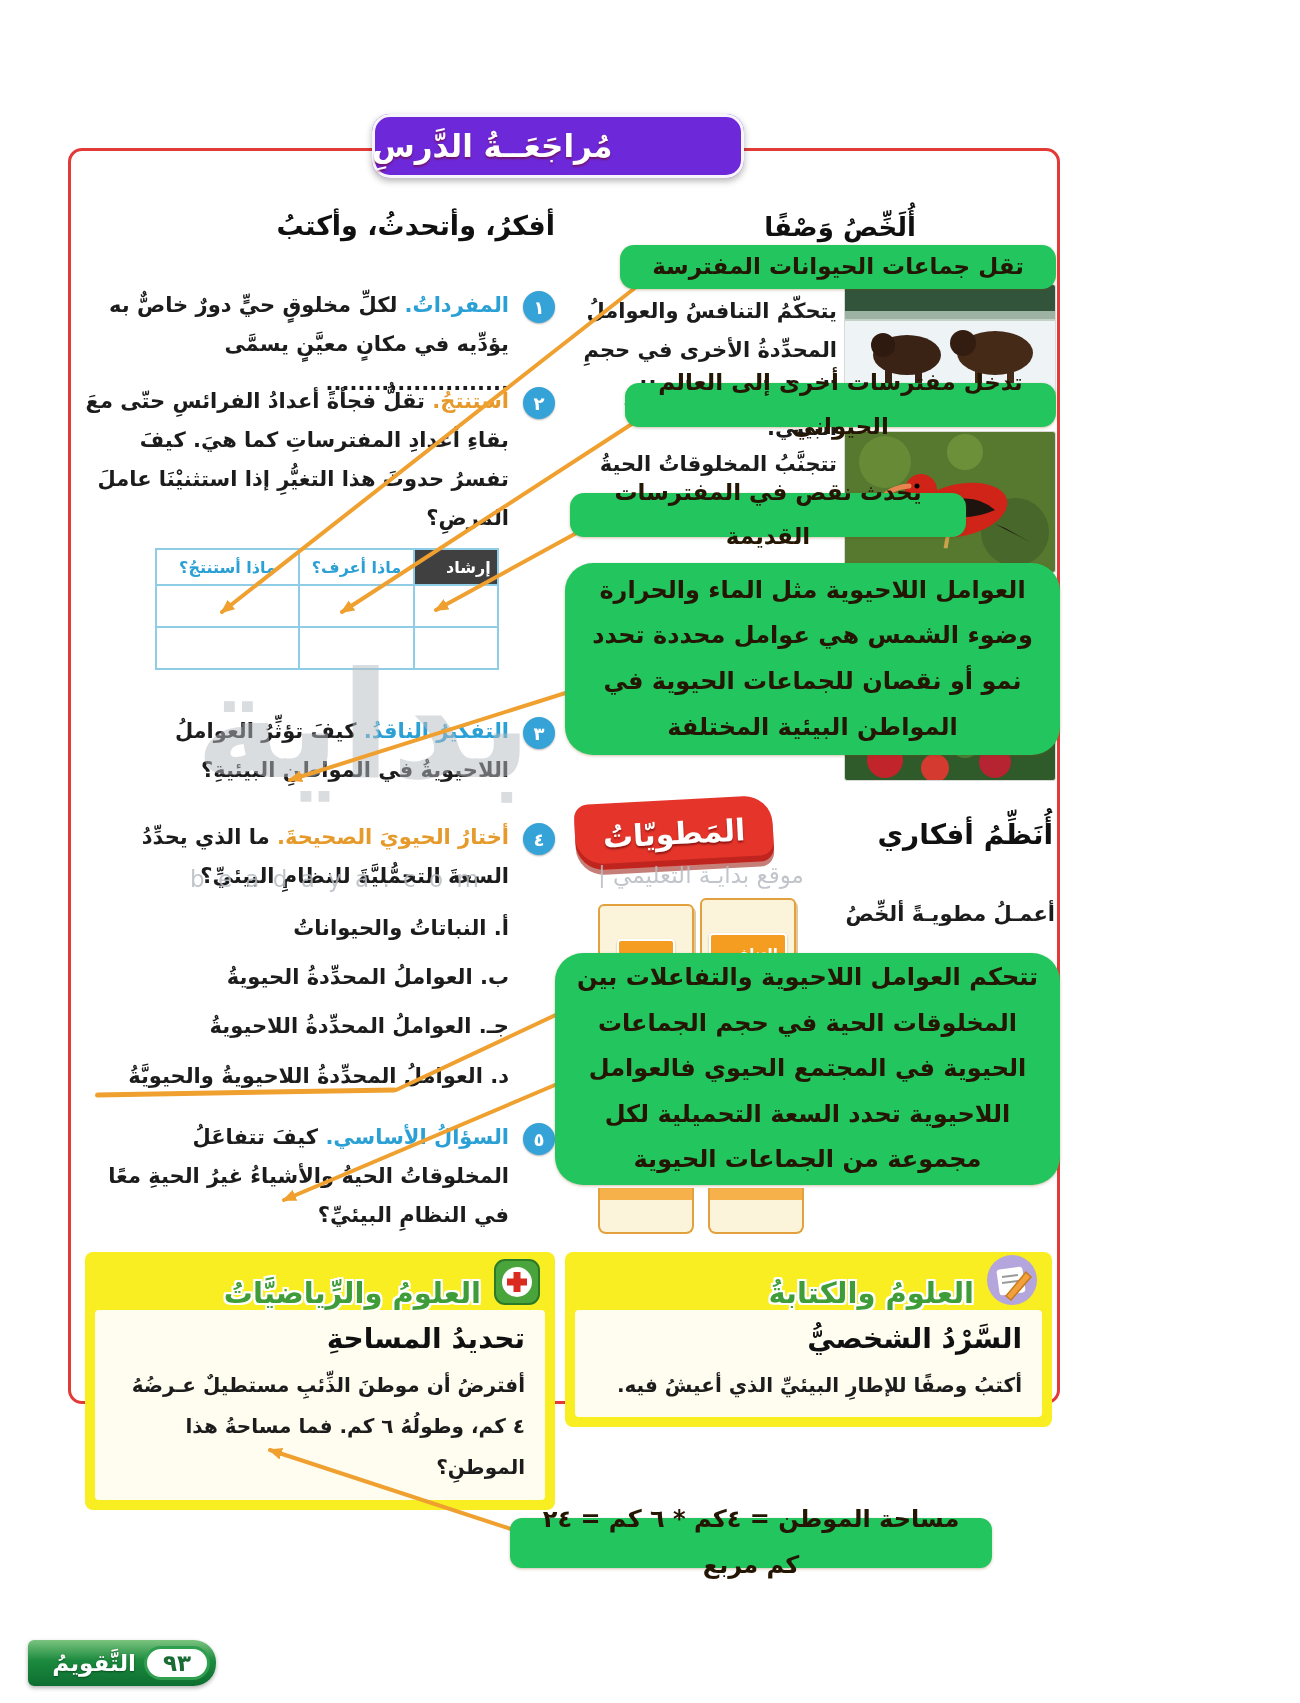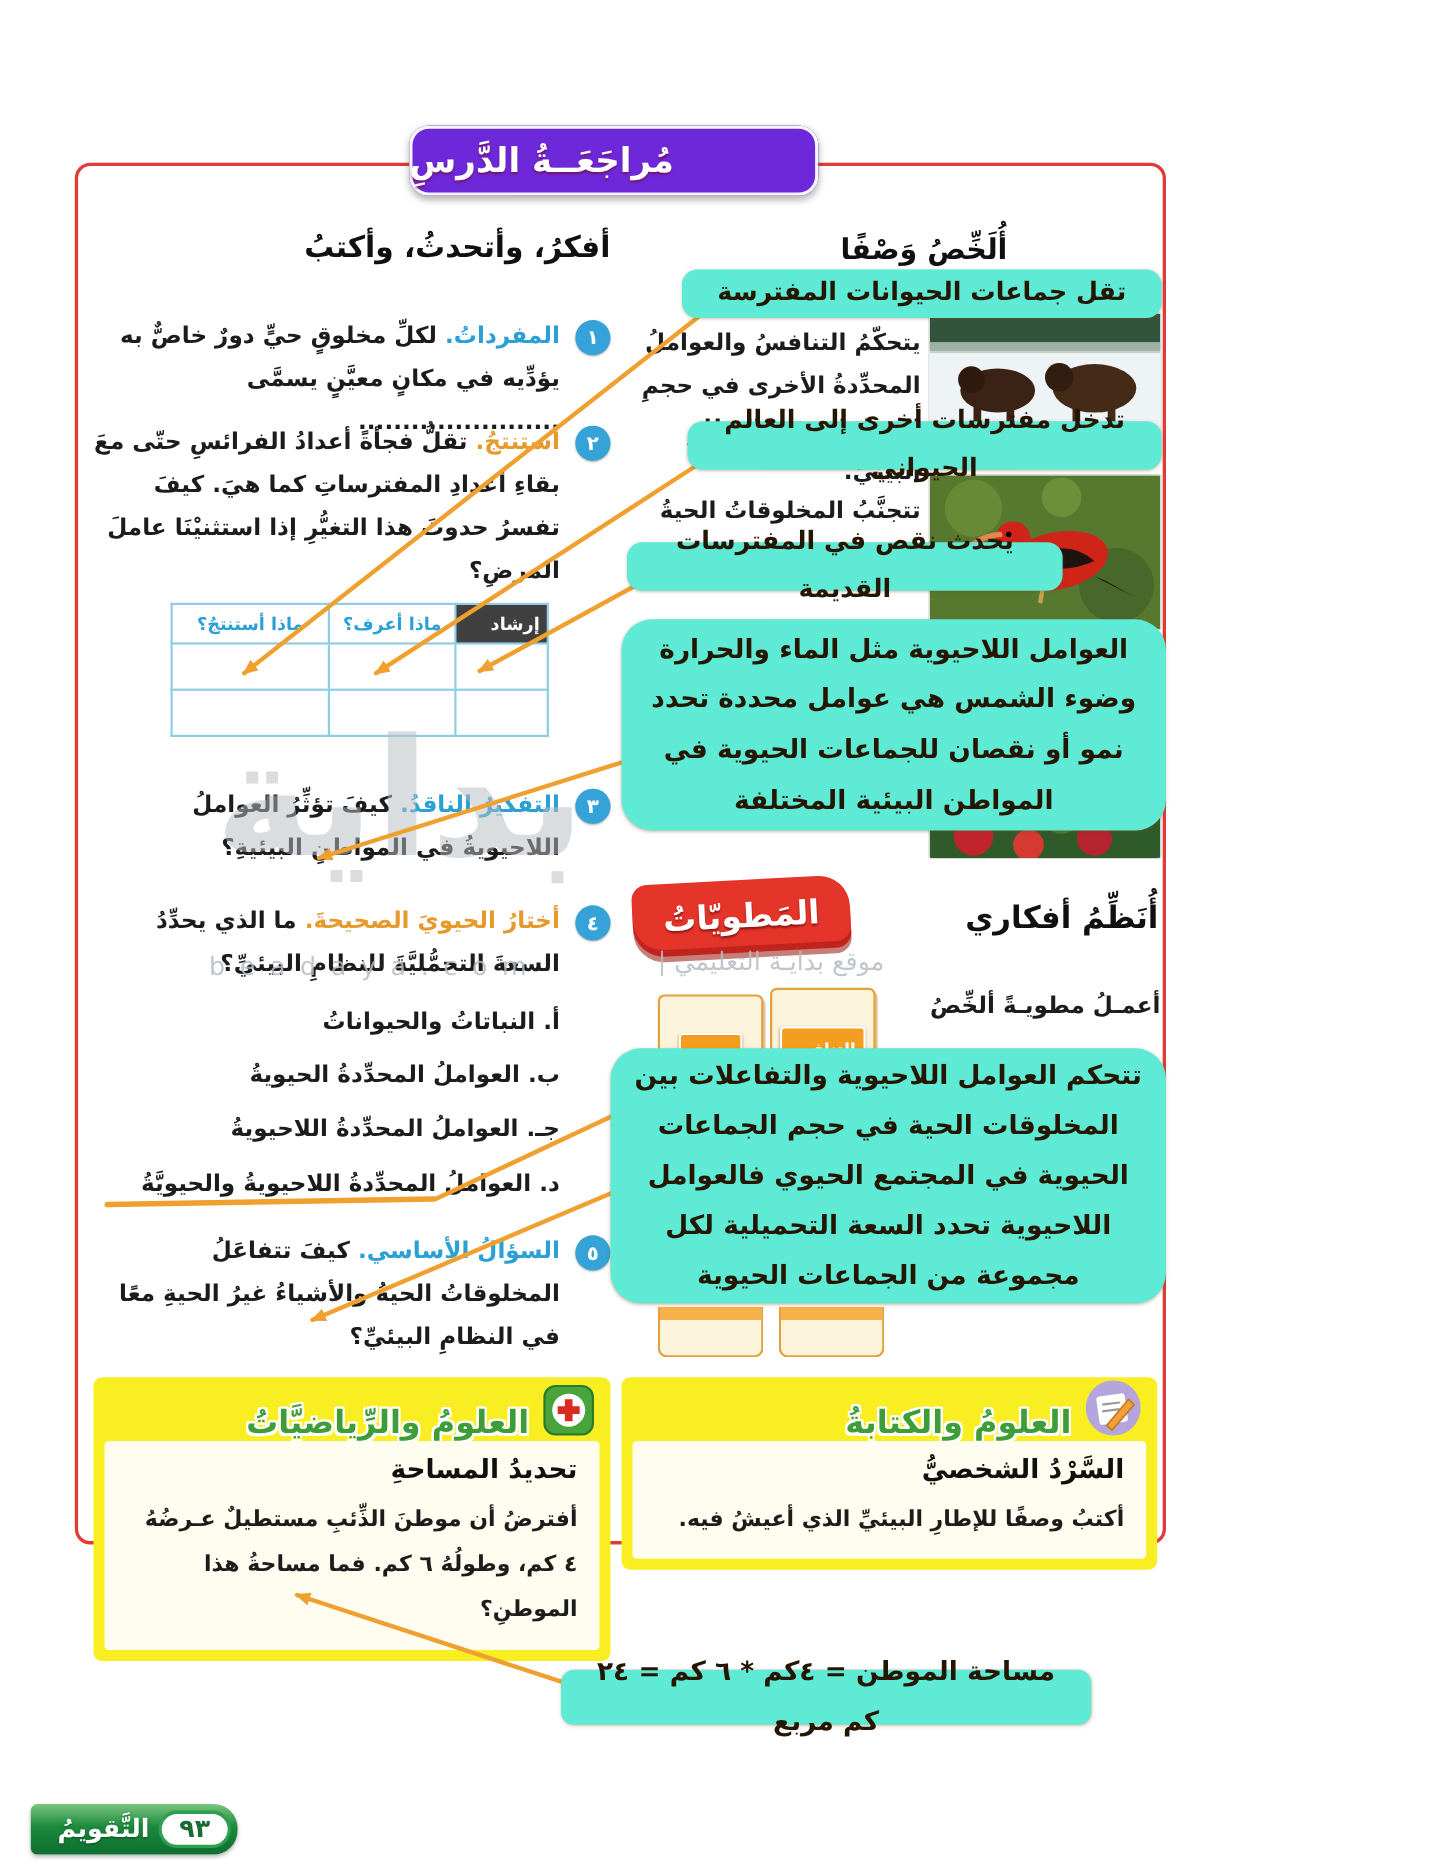--- a/index.html
+++ b/index.html
@@ -68,21 +68,21 @@
                     border:2px solid #e2a13c; border-top:none; border-radius:0 0 8px 8px; z-index:2; }
 
   
   .wm-word { position:absolute; left:195px; top:652px; font-size:148px; font-weight:bold;
              color:#b7bcc2; opacity:.5; z-index:4; line-height:1; }
   .wm-latin { position:absolute; left:190px; top:866px; font-size:23px; color:#b7bcc2; opacity:.85;
               letter-spacing:3px; z-index:4; direction:ltr; }
   .wm-tagline { position:absolute; left:598px; top:862px; font-size:23px; color:#b7bcc2; opacity:.85; z-index:4; }
 
   
-  .callout { position:absolute; background:#5eead4; border-radius:14px; color:#241603; font-weight:bold;
+  .callout { position:absolute; background:#22c55e; border-radius:14px; color:#241603; font-weight:bold;
              text-align:center; z-index:7; display:flex; align-items:center; justify-content:center;
              padding:6px 16px; line-height:1.9; box-shadow:0 1px 3px rgba(120,80,20,.35); }
   .c1 { left:620px; top:245px; width:436px; height:44px; font-size:23px; }
   .c2 { left:625px; top:383px; width:431px; height:44px; font-size:23px; }
   .c3 { left:570px; top:493px; width:396px; height:44px; font-size:23px; }
   .c4 { left:565px; top:563px; width:495px; height:192px; font-size:24px; border-radius:28px; }
   .c5 { left:555px; top:953px; width:505px; height:232px; font-size:24px; border-radius:28px; }
   .c6 { left:510px; top:1518px; width:482px; height:50px; font-size:24px; border-radius:12px; }
 
   
@@ -92,21 +92,21 @@
   .mini { position:absolute; background:#f8ee21; border-radius:8px; z-index:3; }
   .math-box { left:85px; top:1252px; width:470px; height:258px; }
   .writing-box { left:565px; top:1252px; width:487px; height:175px; }
   .mini-header { position:absolute; top:0; left:0; right:0; height:58px; display:flex;
                  align-items:flex-end; gap:12px; padding:0 14px; }
   .mini-title { font-size:29px; font-weight:bold; color:#3e9d38;
                 text-shadow:-2px -2px 0 #fff,2px -2px 0 #fff,-2px 2px 0 #fff,2px 2px 0 #fff,
                             0 2px 0 #fff,0 -2px 0 #fff,2px 0 0 #fff,-2px 0 0 #fff; }
   .mini-content { position:absolute; left:10px; right:10px; top:58px; bottom:10px; background:#fffcf0;
                   border-radius:4px; padding:10px 20px; text-align:right; }
-  .mini-content h4 { font-size:24px; font-weight:bold; color:#101010; margin:2px 0 10px; }
+  .mini-content h4 { font-size:28px; font-weight:bold; color:#101010; margin:2px 0 10px; }
   .mini-content p { font-size:20px; font-weight:bold; line-height:2.05; color:#1c1c1c; }
 
   
   .footer-banner { position:absolute; left:28px; top:1640px; width:188px; height:46px; z-index:3;
                    background:linear-gradient(180deg,#7bc47f 0%,#1b8a3e 45%,#0e6e30 100%);
                    border-radius:6px 22px 22px 6px; display:flex; align-items:center; gap:8px; padding:0 6px;
                    box-shadow:0 2px 4px rgba(0,0,0,.3); }
   .page-pill { background:#fff; border:3px solid #2f9e4f; border-radius:22px; color:#1b6b34;
                font-weight:bold; font-size:23px; padding:1px 16px; }
   .footer-label { color:#fff; font-weight:bold; font-size:23px; text-shadow:0 1px 2px rgba(0,60,20,.7); }

